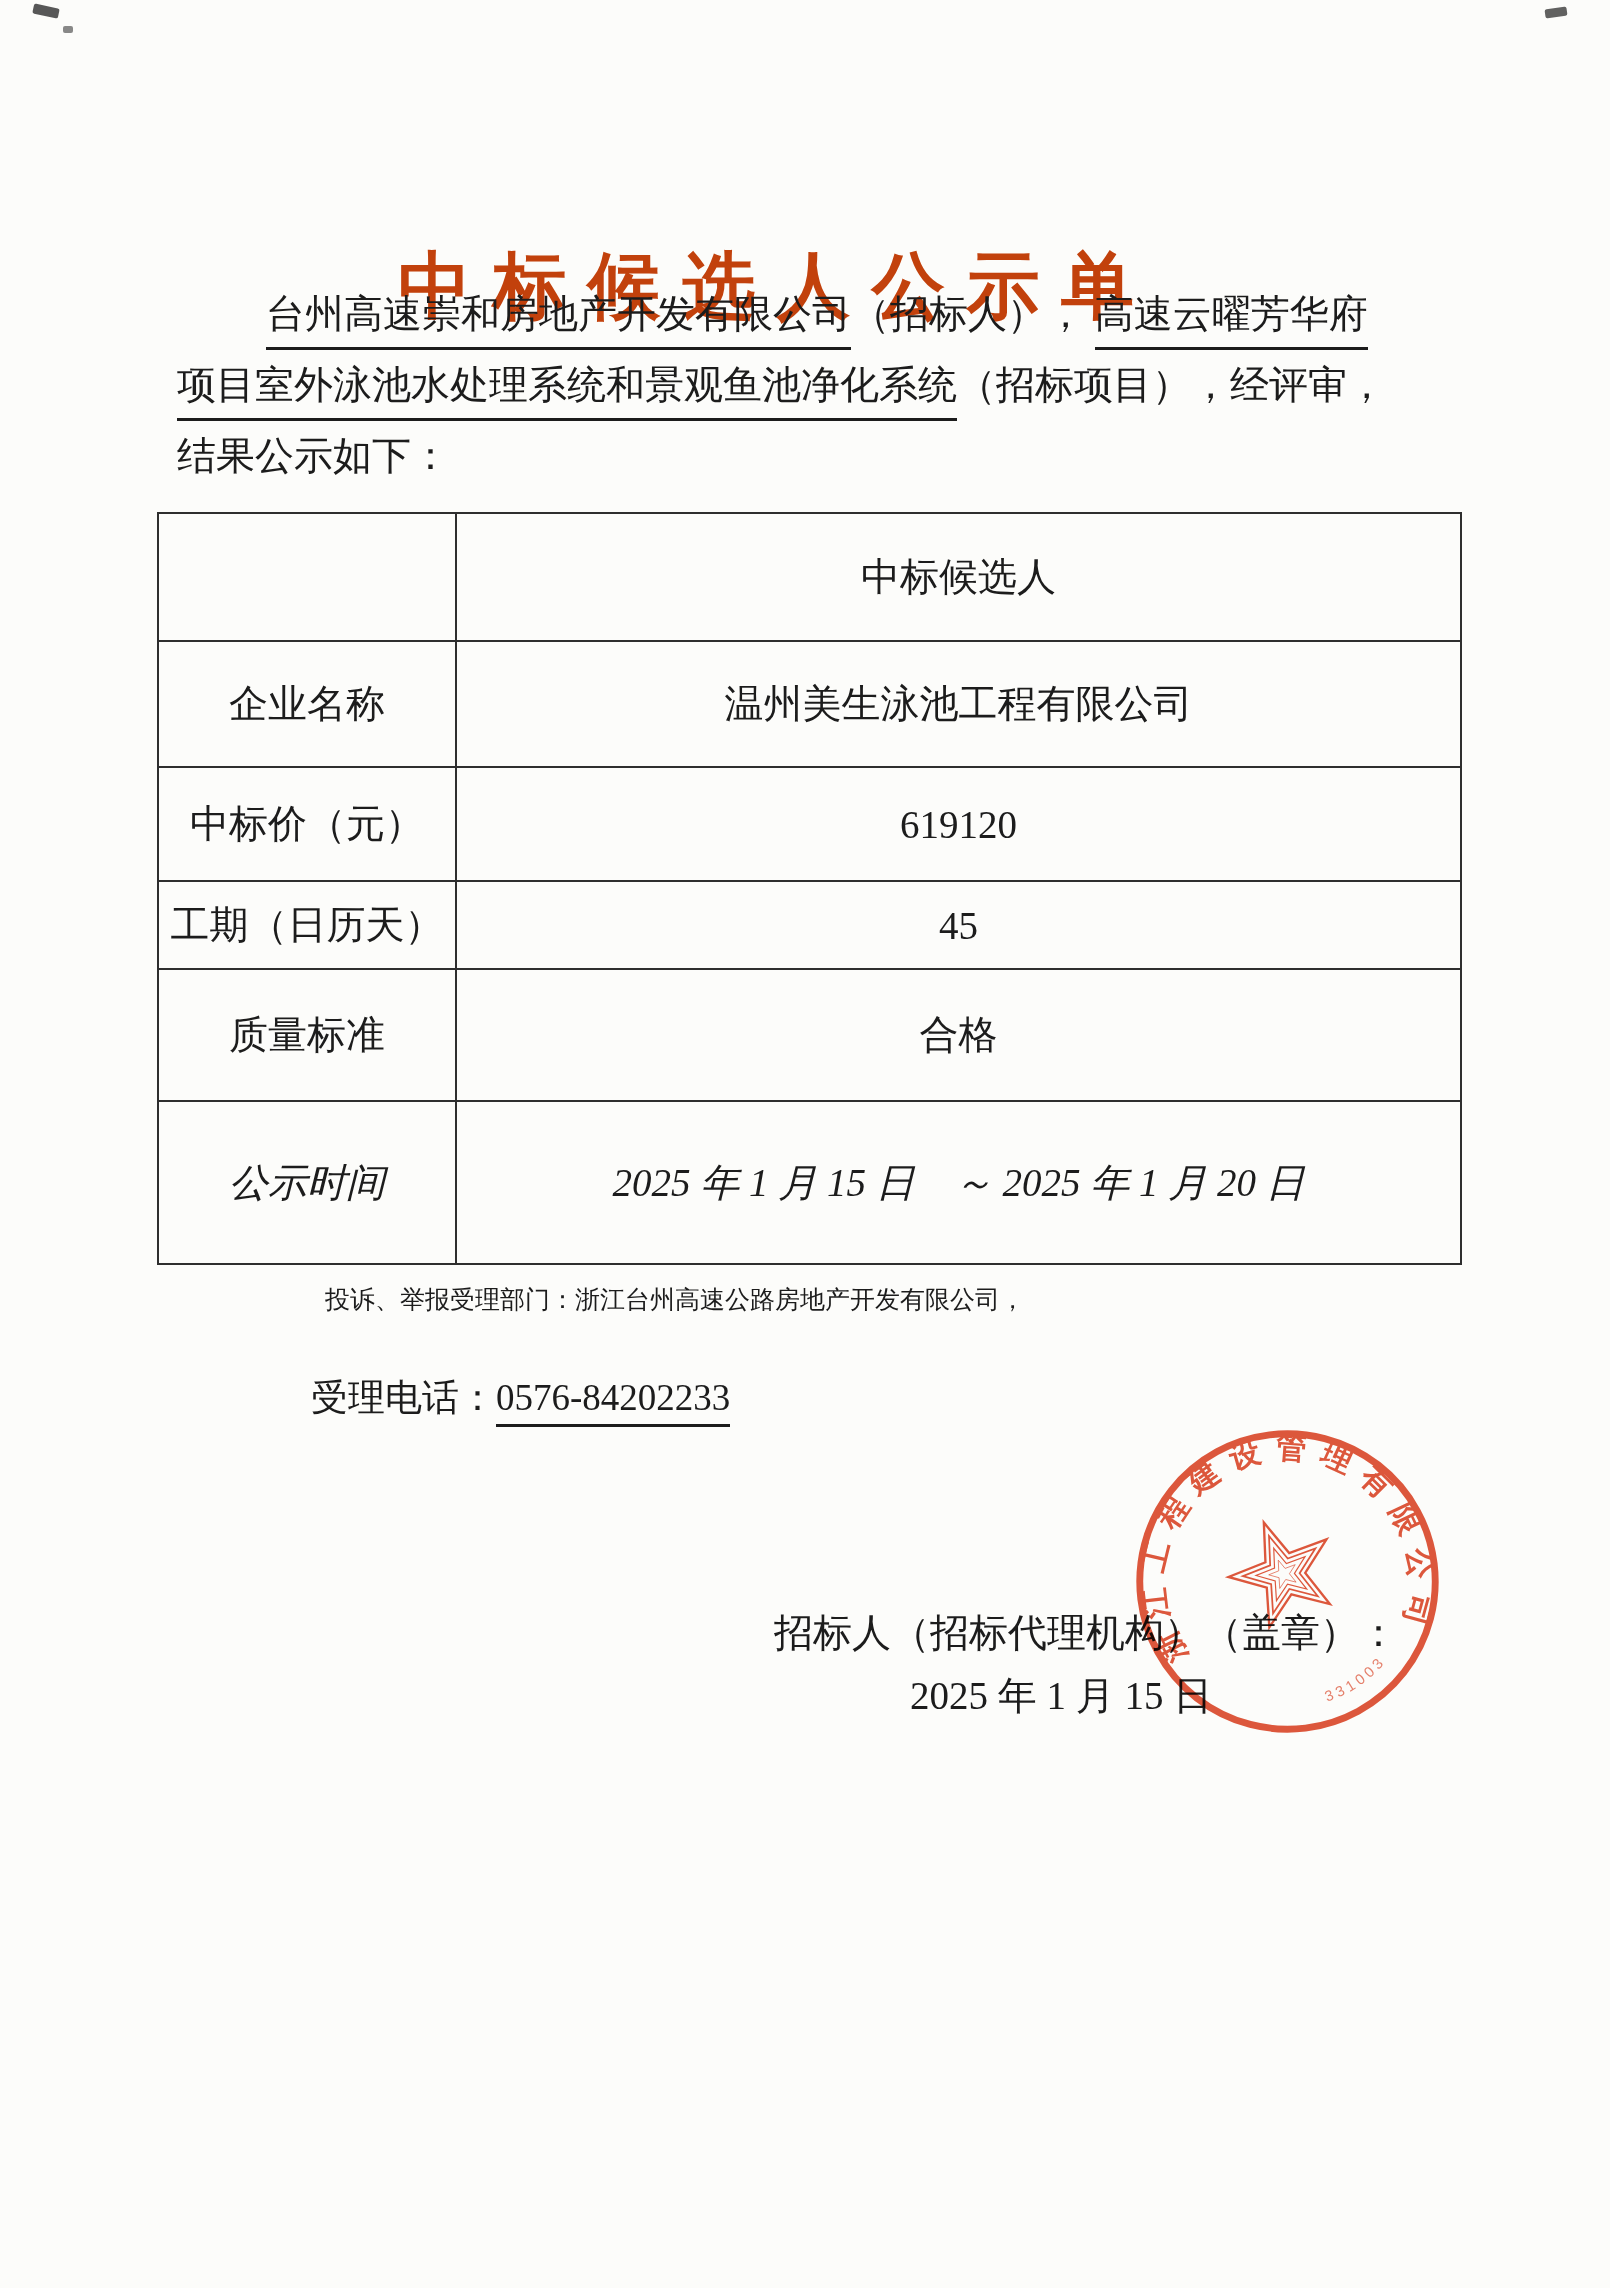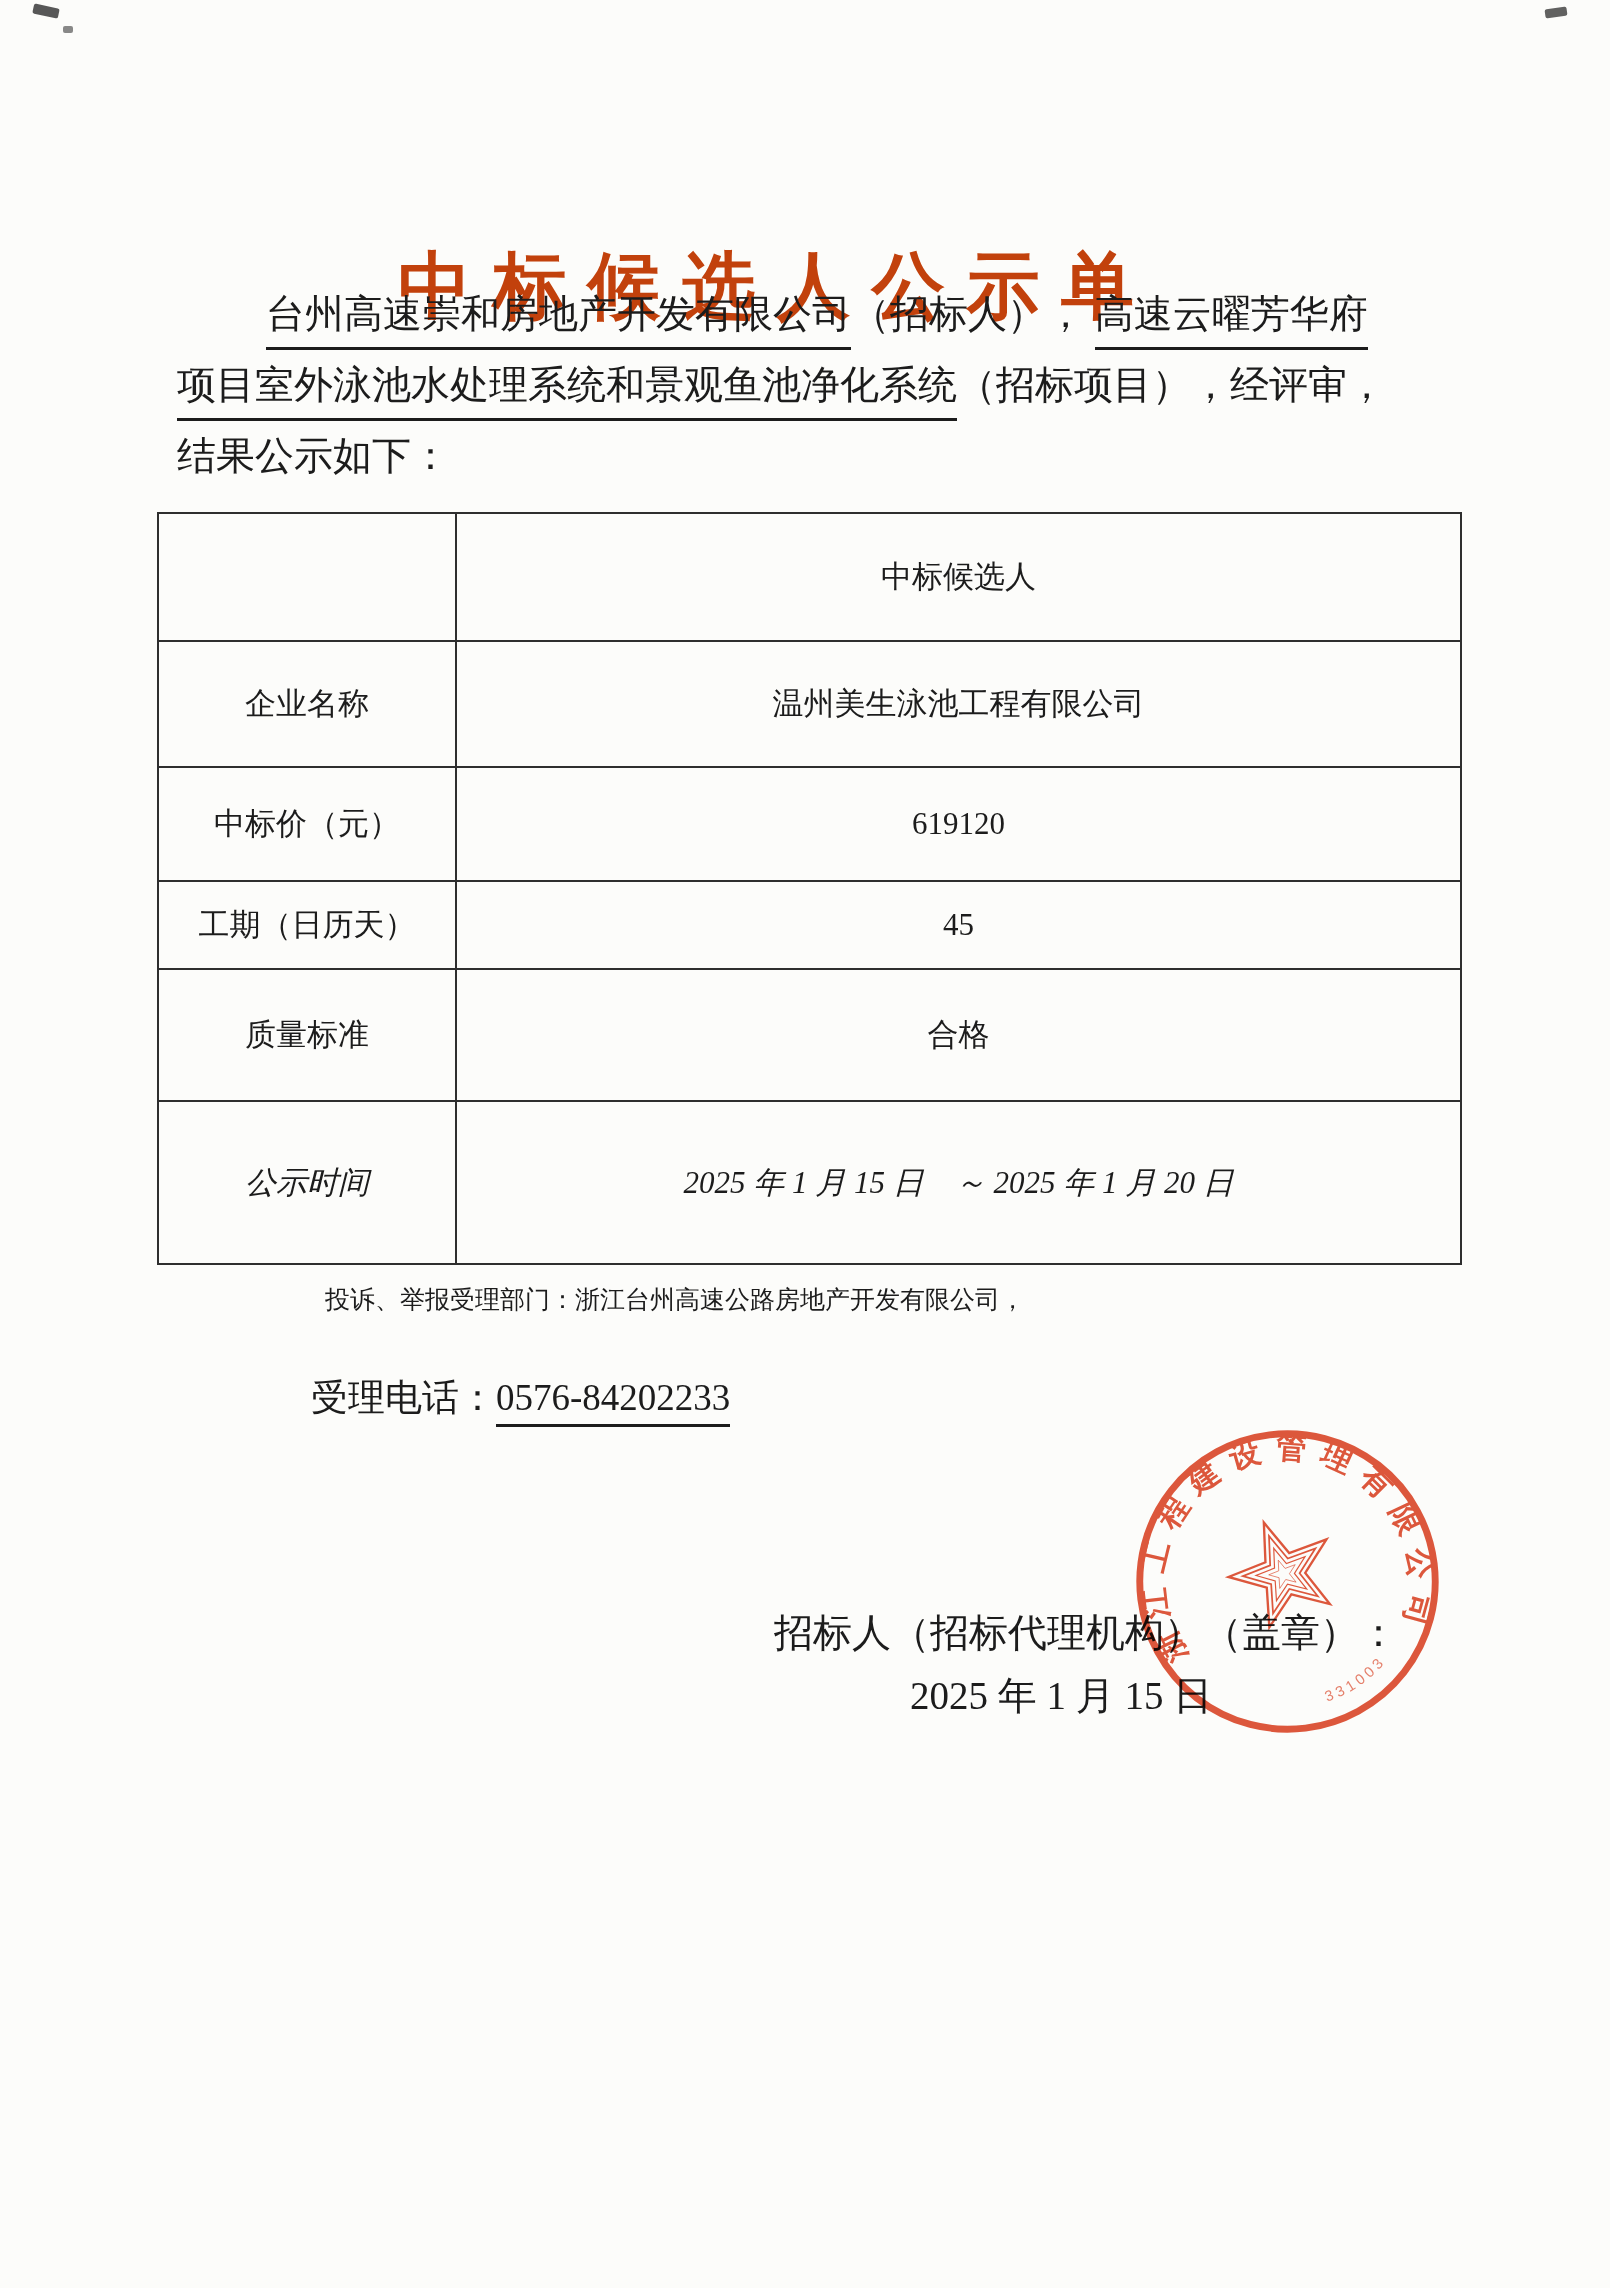--- a/index.html
+++ b/index.html
@@ -32,21 +32,21 @@
   .intro .line{display:block;}
   .intro .l1{text-indent:89px;}
   .u{border-bottom:3px solid var(--ink); padding-bottom:12px;}
 
   table.bid{
     position:absolute; top:512px; left:157px;
     width:1303px; border-collapse:collapse; table-layout:fixed;
   }
   table.bid td, table.bid th{
     border:2.5px solid var(--line);
-    font-weight:normal; font-size:31px;
+    font-weight:normal; font-size:39px;
     text-align:center; vertical-align:middle;
     padding:0;
   }
   col.c1{width:298px;} col.c2{width:1005px;}
   tr.r1{height:128px;} tr.r2{height:126px;} tr.r3{height:114px;}
   tr.r4{height:88px;} tr.r5{height:132px;} tr.r6{height:163px;font-style:italic;}
 
   .complaint{position:absolute; top:1283px; left:325px; font-size:25px;}
   .phone{position:absolute; top:1373px; left:311px; font-size:37px;}
   .phone .u{padding-bottom:5.9px;}

